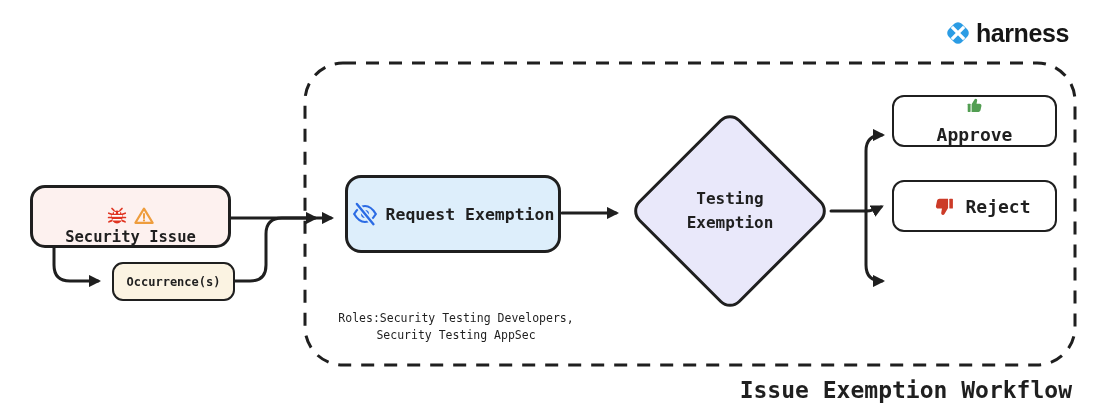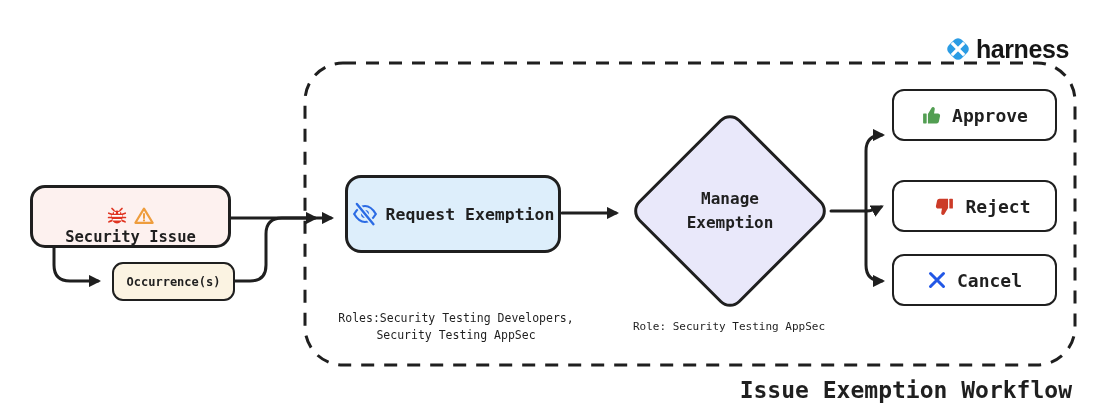--- a/index.html
+++ b/index.html
@@ -12,29 +12,29 @@
   .node .lbl{white-space:nowrap;}
   #security-issue{left:30px;top:185px;width:201px;height:63px;border-radius:15px;
         background:#fdf1ef;flex-direction:column;gap:2px;font-size:15.5px;font-weight:700;padding-top:18px;}
   #security-issue .icons{display:flex;gap:7px;align-items:center;height:20px;}
   #occurrences{left:112px;top:262px;width:123px;height:39px;border-radius:11px;
         background:#fbf3e2;border-width:2.5px;font-size:12px;font-weight:700;}
   #request-exemption{left:345px;top:175px;width:216px;height:78px;border-radius:16px;
         background:#ddeefb;font-size:16.5px;font-weight:700;gap:8px;}
   .action{left:892px;width:165px;height:52px;border-radius:12px;border-width:2.5px;
         font-size:18px;font-weight:700;gap:10px;}
-  #approve{top:89px;} #reject{top:180px;padding-left:16px;} #cancel{top:254px;}
+  #approve{top:95px;flex-direction:column;} #reject{top:180px;padding-left:16px;} #cancel{top:254px;}
   .note{position:absolute;text-align:center;font-size:11.5px;line-height:1.45;
         white-space:pre-line;color:#1f1f1f;}
   #roles-note{left:306px;top:262px;width:300px;margin-top:48px;}
   #diamond-role-note{left:589px;top:319px;width:280px;font-size:11px;}
   #diamond-label{position:absolute;left:650px;top:187px;width:160px;text-align:center;
         font-size:16px;font-weight:700;line-height:1.5;white-space:pre-line;}
   #workflow-title{position:absolute;right:31px;top:377px;font-size:23px;font-weight:700;}
-  #brand{position:absolute;top:18px;right:34px;display:flex;align-items:center;gap:3px;margin-top:16px;}
+  #brand{position:absolute;top:18px;right:34px;display:flex;align-items:center;gap:3px;}
   #brand .brand-text{font-family:"Liberation Sans","DejaVu Sans",sans-serif;
         font-size:25px;font-weight:600;letter-spacing:-0.4px;color:#161616;}
   .ico{display:block;}
 </style>
 </head>
 <body>
 
 <div class="stage">
 
   <svg class="canvas" width="1103" height="418" viewBox="0 0 1103 418">
@@ -106,24 +106,23 @@
       <circle cx="12" cy="11" r="3.7" fill="#2b6be4"></circle>
       <line x1="4.5" y1="1.8" x2="19.8" y2="20.4" stroke="#ddeefb" stroke-width="5"></line>
       <line x1="4.5" y1="1.8" x2="19.8" y2="20.4" stroke="#2b6be4" stroke-width="2.2" stroke-linecap="round"></line>
     </svg>
     <span class="lbl">Request Exemption</span>
   </div>
 
   <div class="note" id="roles-note">Roles:Security Testing Developers,
 Security Testing AppSec</div>
 
-  <div id="diamond-label">Manage
+  <div id="diamond-label">Testing
 Exemption</div>
 
-  <div class="note" id="diamond-role-note">Role: Security Testing AppSec</div>
 
   <div class="node action" id="approve">
     <svg class="ico" width="21" height="21" viewBox="0 0 20 20">
       <g fill="#529e52">
         <rect x="2" y="8" width="3.4" height="9.5" rx="0.6"></rect>
         <path d="M6.6 17.5 V8.6 L10 2.9 c0.3 -0.55 0.85 -0.9 1.5 -0.9 c1.05 0 1.85 0.95 1.6 2 L12.4 8 h3.7 c1.35 0 2.35 1.25 2.05 2.55 l-1.1 5.1 c-0.22 1.05 -1.15 1.85 -2.25 1.85 Z"></path>
       </g>
     </svg>
     <span class="lbl">Approve</span>
   </div>
@@ -131,22 +130,16 @@
   <div class="node action" id="reject">
     <svg class="ico" width="21" height="21" viewBox="0 0 20 20">
       <g fill="#cc3b28" transform="rotate(180 10 10)">
         <rect x="2" y="8" width="3.4" height="9.5" rx="0.6"></rect>
         <path d="M6.6 17.5 V8.6 L10 2.9 c0.3 -0.55 0.85 -0.9 1.5 -0.9 c1.05 0 1.85 0.95 1.6 2 L12.4 8 h3.7 c1.35 0 2.35 1.25 2.05 2.55 l-1.1 5.1 c-0.22 1.05 -1.15 1.85 -2.25 1.85 Z"></path>
       </g>
     </svg>
     <span class="lbl">Reject</span>
   </div>
 
-  <div class="node action" id="cancel">
-    <svg class="ico" width="20" height="20" viewBox="0 0 20 20">
-      <path d="M3.5 3.5 L16.5 16.5 M16.5 3.5 L3.5 16.5" stroke="#2257e6" stroke-width="3" stroke-linecap="round"></path>
-    </svg>
-    <span class="lbl">Cancel</span>
-  </div>
 
   <div id="workflow-title">Issue Exemption Workflow</div>
 
 </div>
 
 </body></html>

